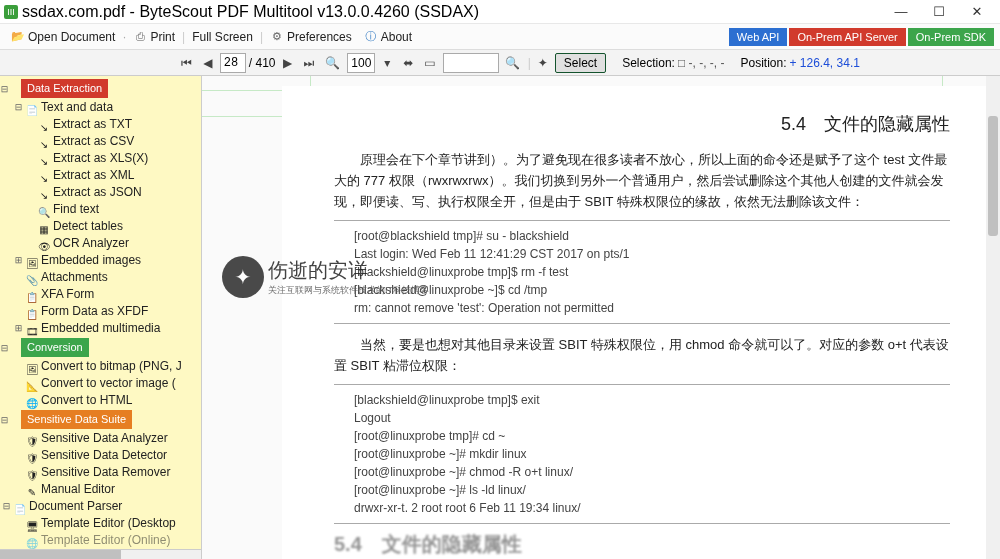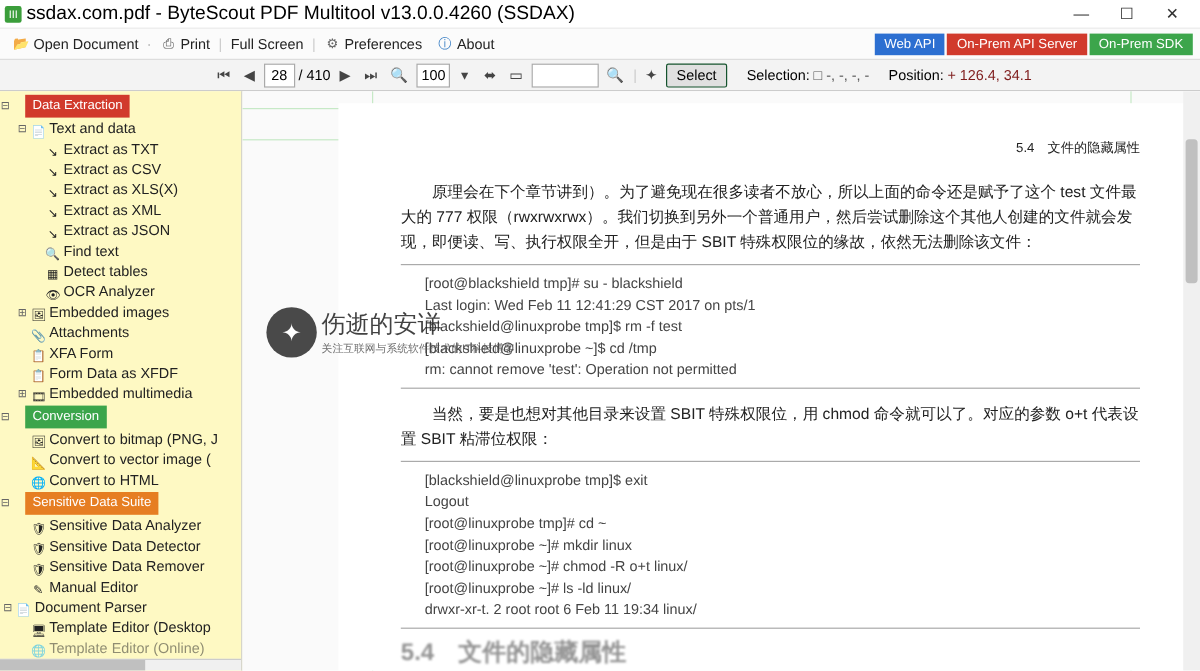--- a/index.html
+++ b/index.html
@@ -27,21 +27,21 @@
 .node.sub{padding-left:26px}
 .exp{width:9px;font-size:9px;color:#666;display:inline-block;text-align:center}
 .nico{width:12px;height:12px;display:inline-block;font-size:10px;text-align:center}
 .sscroll{height:10px;background:#f0f0f0;border-top:1px solid #ccc;position:relative}
 .sthumb{position:absolute;left:0;top:0;width:60%;height:100%;background:#c0c0c0}
 .doc{flex:1;background:#fafafa;position:relative;overflow:hidden}
 .grule{position:absolute;background:rgba(100,200,100,.35)}
 .grule.h{left:0;right:0;height:1px}
 .grule.v{top:0;bottom:0;width:1px}
 .page{position:absolute;left:80px;top:10px;width:720px;height:490px;background:#fff;padding:28px 52px 10px;color:#222;font-size:13px;line-height:21px;font-family:SimSun,"Microsoft YaHei",serif}
-.sect{text-align:right;font-size:11px;margin-bottom:14px}
+.sect{text-align:right;font-size:18px;margin-bottom:14px}
 .para{text-indent:2em;margin-bottom:8px}
 .code{border-top:1px solid #aaa;border-bottom:1px solid #aaa;padding:6px 0;margin:6px 0 10px;font-family:Consolas,monospace;font-size:12px;line-height:18px;color:#444}
 .code div{padding-left:20px}
 .heading{font-size:20px;font-weight:bold;margin-top:6px;color:#666;filter:blur(1px);opacity:.7}
 .wm{position:absolute;left:20px;top:180px;display:flex;align-items:center;opacity:.85;z-index:3}
 .wmc{width:42px;height:42px;background:#2b2b2b;border-radius:50%;display:flex;align-items:center;justify-content:center;color:#fff;font-size:20px}
 .wmt{margin-left:4px}
 .wmt1{font-size:20px;font-weight:normal;color:#222}
 .wmt2{font-size:9px;color:#555}
 .vscroll{position:absolute;right:0;top:0;width:14px;height:100%;background:#f0f0f0}
@@ -84,40 +84,40 @@
  <span class="mspace"></span>
  <span class="badge b1">Web API</span>
  <span class="badge b2">On-Prem API Server</span>
  <span class="badge b3">On-Prem SDK</span>
 </div>
 
 <div class="toolbar">
  <span class="tbtn" style="width:170px"></span>
  <span class="tbtn">⏮</span>
  <span class="tbtn">◀</span>
- <input class="tinput" style="width: 26px; text-align: center;" value="28">
+ <input class="tinput" style="width: 26px; text-align: left; font-family: Liberation Mono, monospace;" value="28">
  <span>/ 410</span>
  <span class="tbtn">▶</span>
  <span class="tbtn">⏭</span>
  <span class="tbtn">🔍</span>
  <input class="tinput" style="width: 28px;" value="100">
  <span class="tbtn">▾</span>
  <span class="tbtn">⬌</span>
  <span class="tbtn">▭</span>
  <input class="tinput" style="width: 56px;">
  <span class="tbtn" style="color:#d89b2a">🔍</span>
  <span style="color:#ccc">|</span>
  <span class="tbtn">✦</span>
  <span class="selbtn">Select</span>
  <span style="width:10px"></span>
  <span>Selection:</span>
  <span style="color:#555">□ -, -, -, -</span>
  <span style="width:10px"></span>
  <span>Position:</span>
- <span style="color:#7f1d1d">+  126.4, 34.1</span>
+ <span style="color:#1d4ed8">+  126.4, 34.1</span>
 </div>
 
 <div class="body">
  <div class="sidebar">
   <div class="stree">
    <div><span class="exp">⊟</span><span class="sh sh1">Data Extraction</span></div>
    <div class="node">
           <span class="exp">⊟</span>
           <span class="nico">📄</span>
           <span>Text and data</span>

